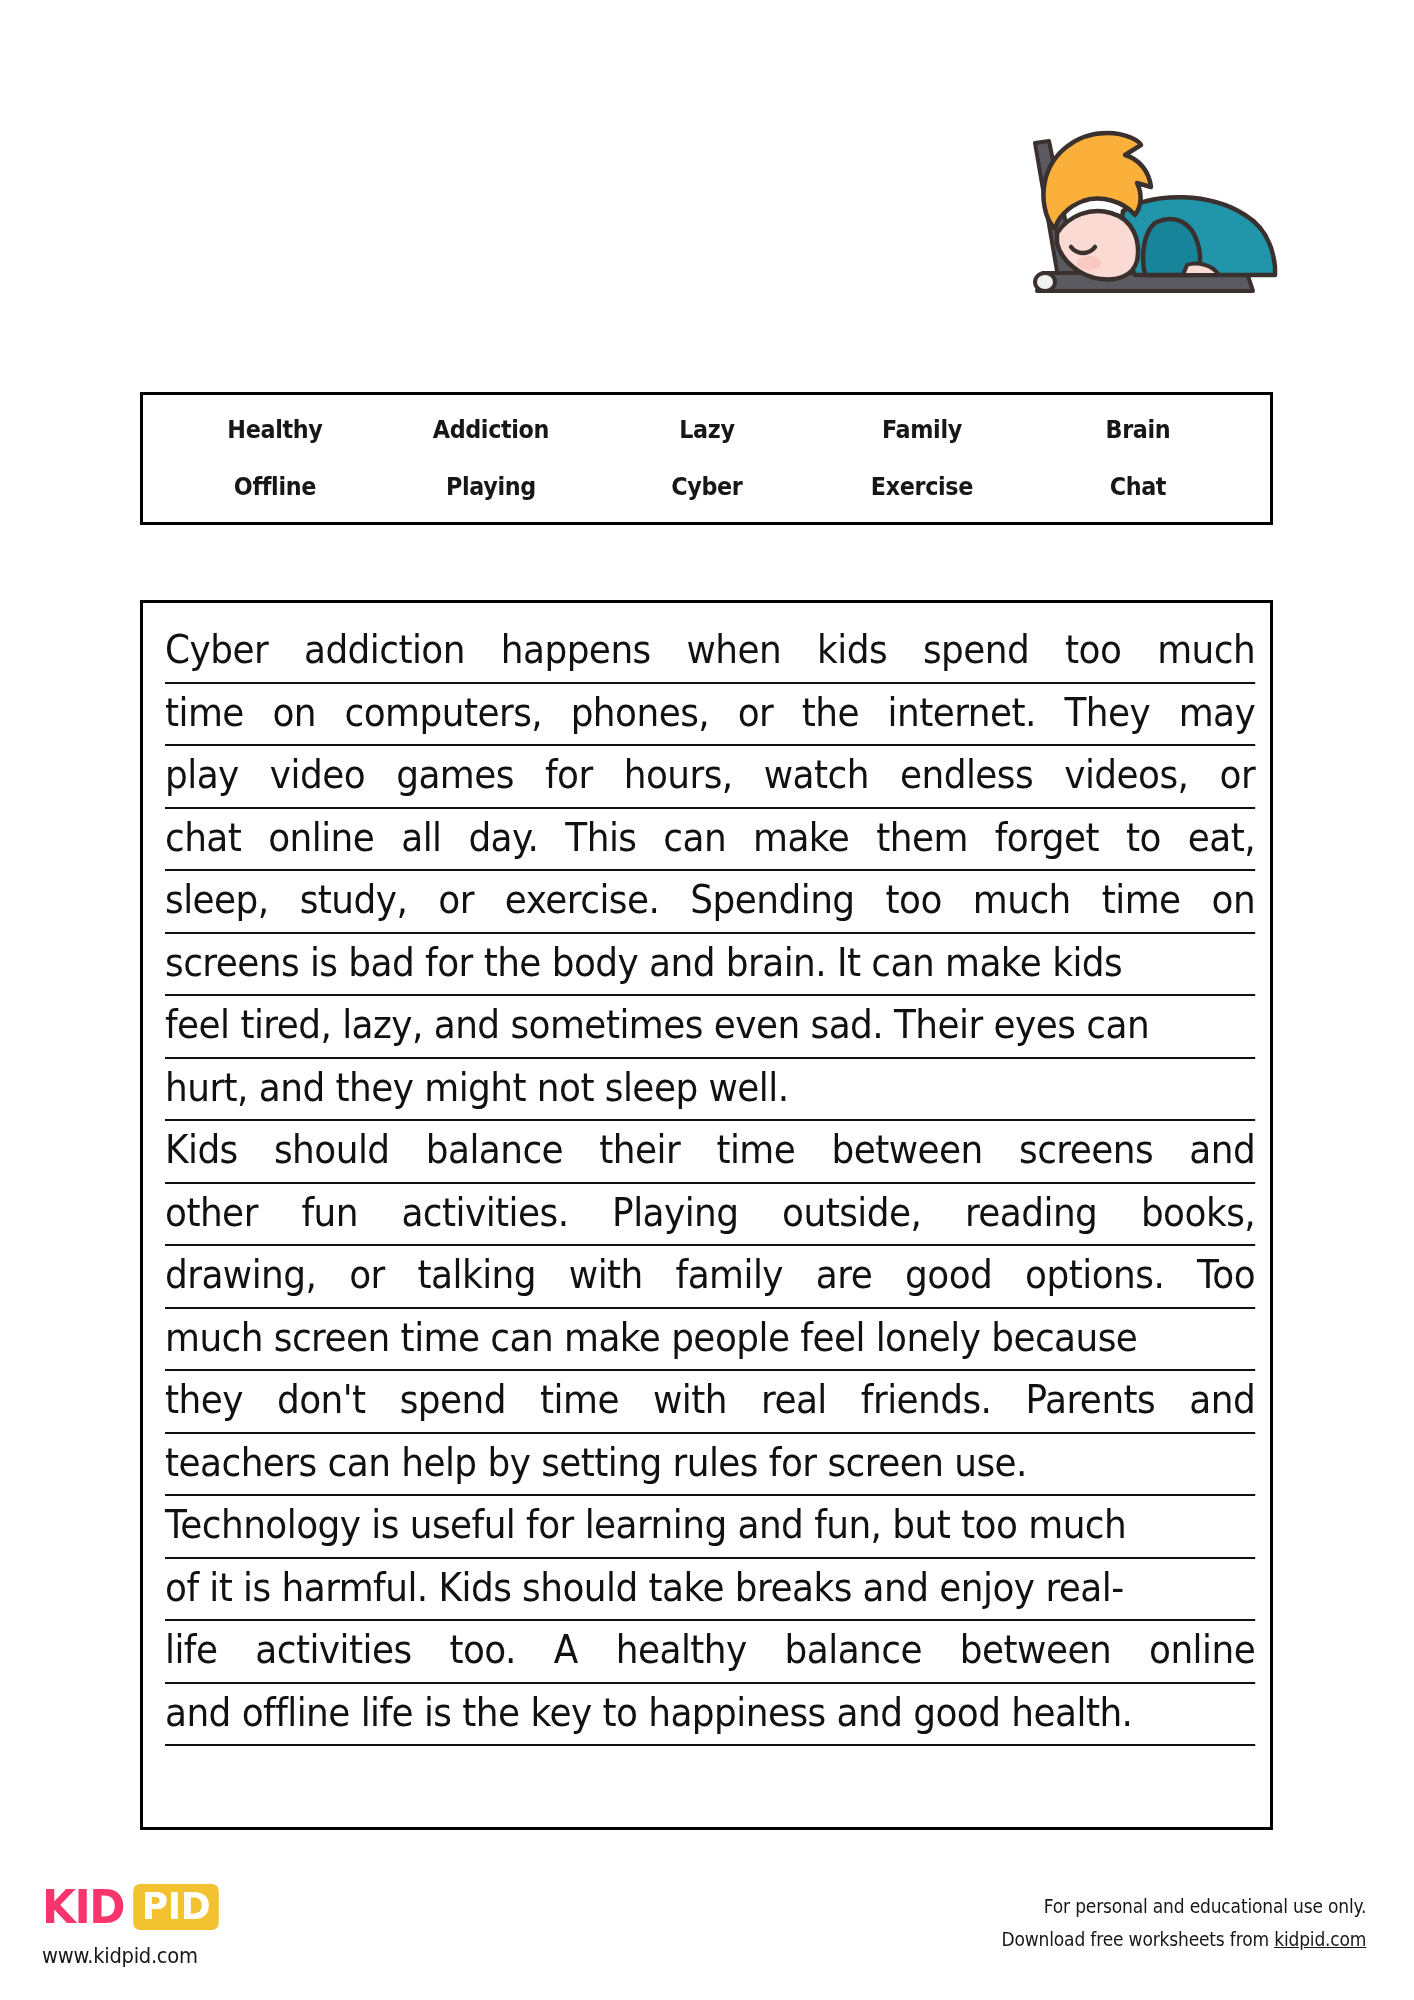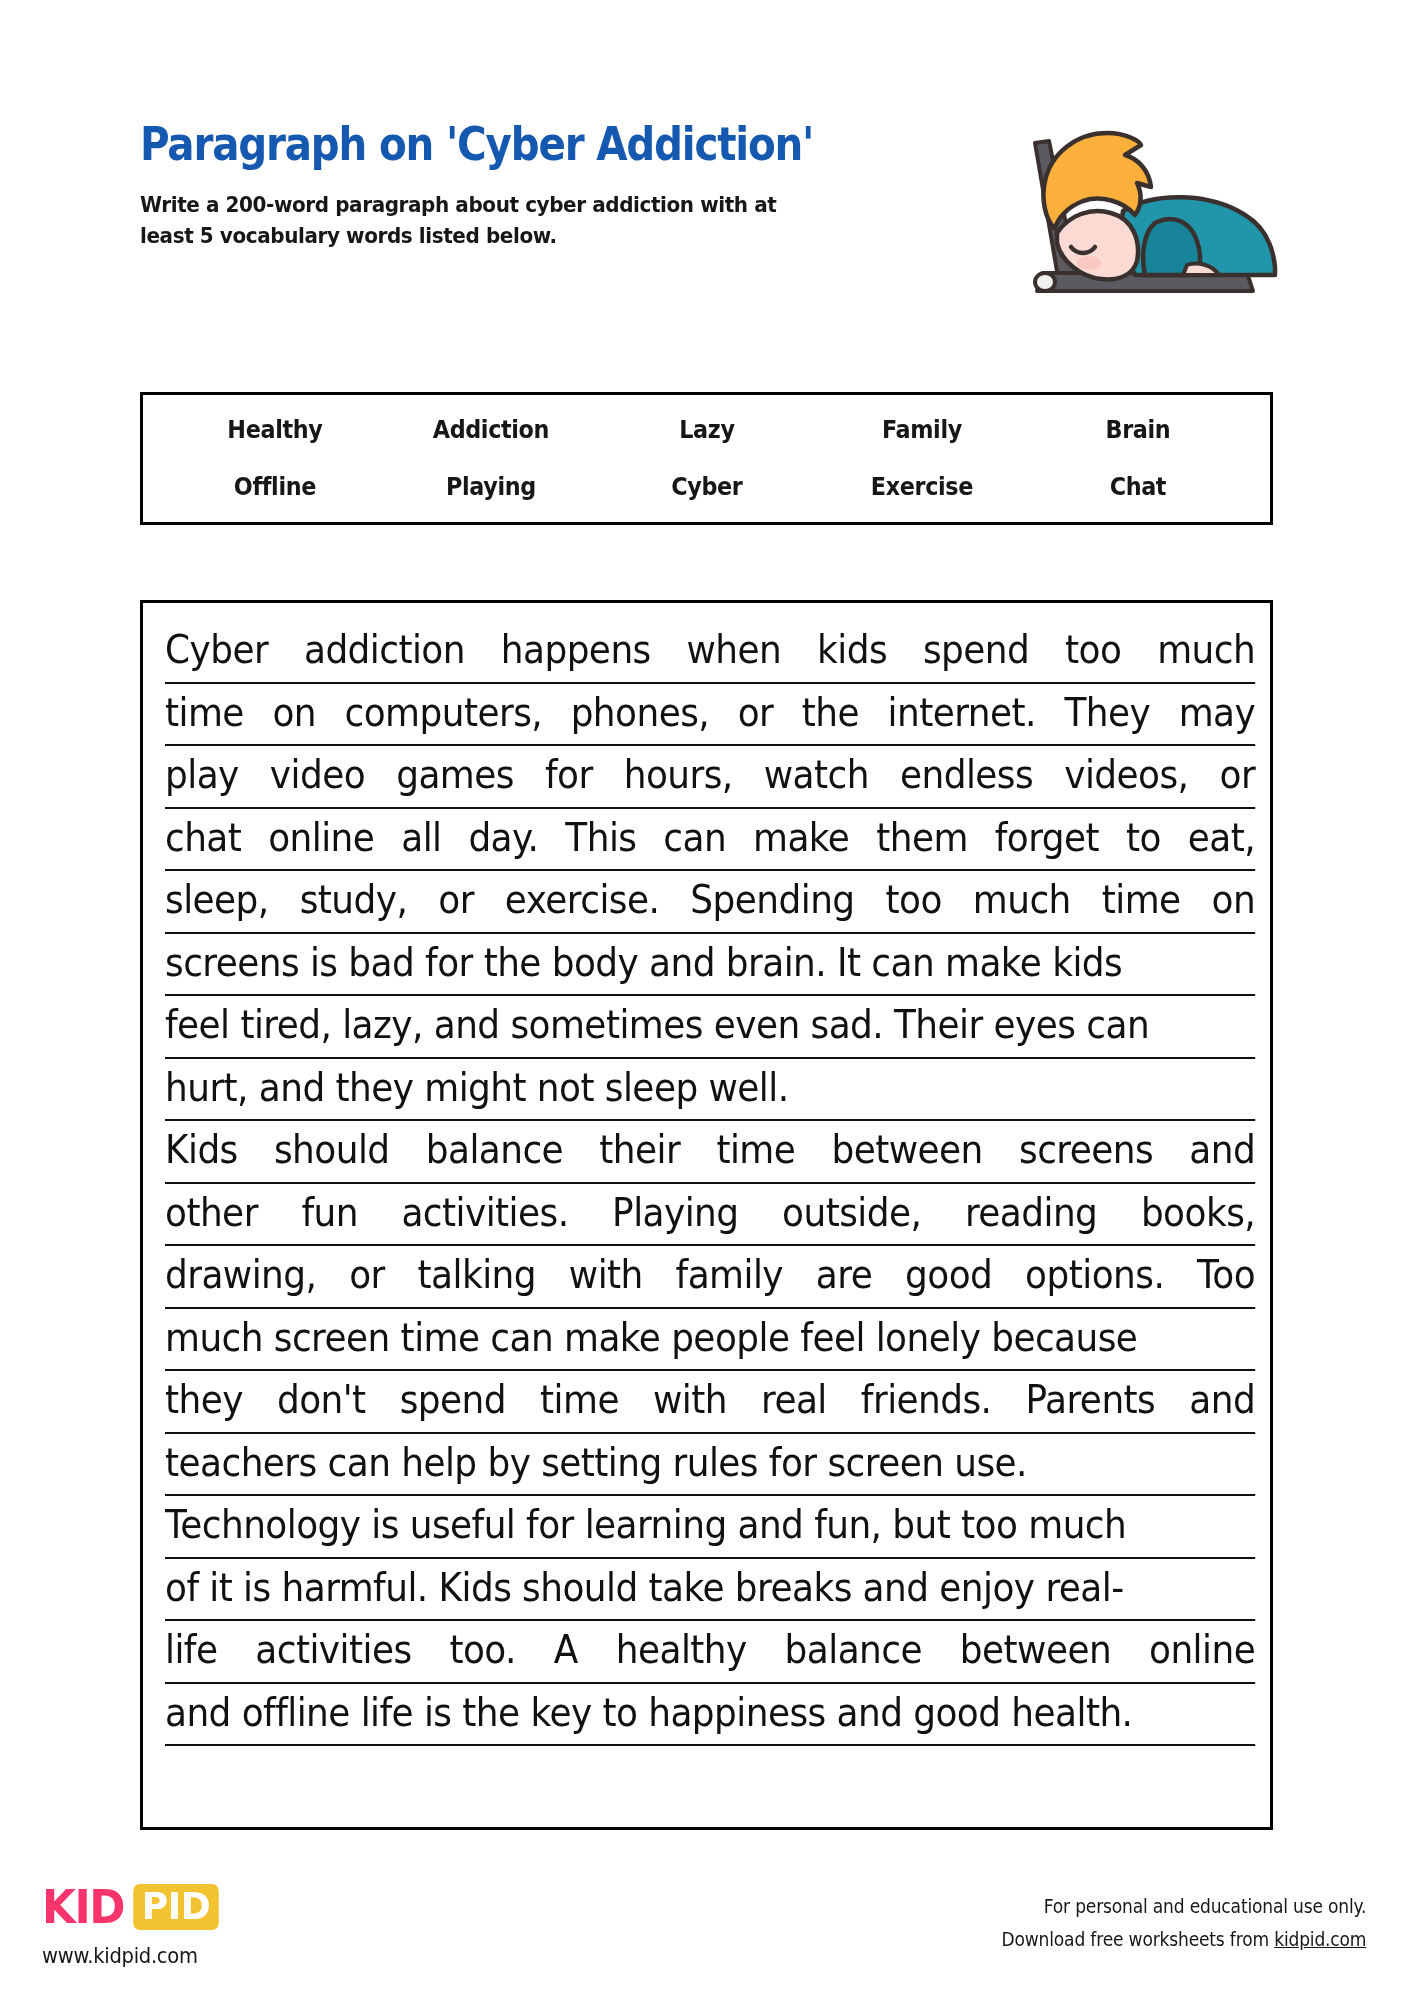--- a/index.html
+++ b/index.html
@@ -209,24 +209,20 @@
   #footer-link {
     text-decoration: underline;
     color: #17171a;
   }
 </style>
 </head>
 <body>
 
 <div id="header">
 
-  <div id="header-text">
-    <div id="worksheet-title">Paragraph on 'Cyber Addiction'</div>
-    <div id="worksheet-instructions">Write a 200-word paragraph about cyber addiction with at least 5 vocabulary words listed below.</div>
-  </div>
 
   <div id="illustration">
     <svg viewBox="0 0 265 190" xmlns="http://www.w3.org/2000/svg">
 
       <path d="M20 28 L34 26 L62 162 L44 168 Z" fill="#5a5a60" stroke="#3a312e" stroke-width="4" stroke-linejoin="round"></path>
 
       <path d="M28 158 L232 158 L238 176 L22 176 Z" fill="#5a5a60" stroke="#3a312e" stroke-width="4" stroke-linejoin="round"></path>
       <ellipse cx="30" cy="167" rx="10" ry="9" fill="#f1f1f1" stroke="#3a312e" stroke-width="4"></ellipse>
 
       <path d="M108 96 C140 76 196 78 230 100 C250 112 258 132 260 152 L260 160 L120 160 C110 142 104 118 108 96 Z" fill="#2196ab" stroke="#3a312e" stroke-width="4.5" stroke-linejoin="round"></path>

